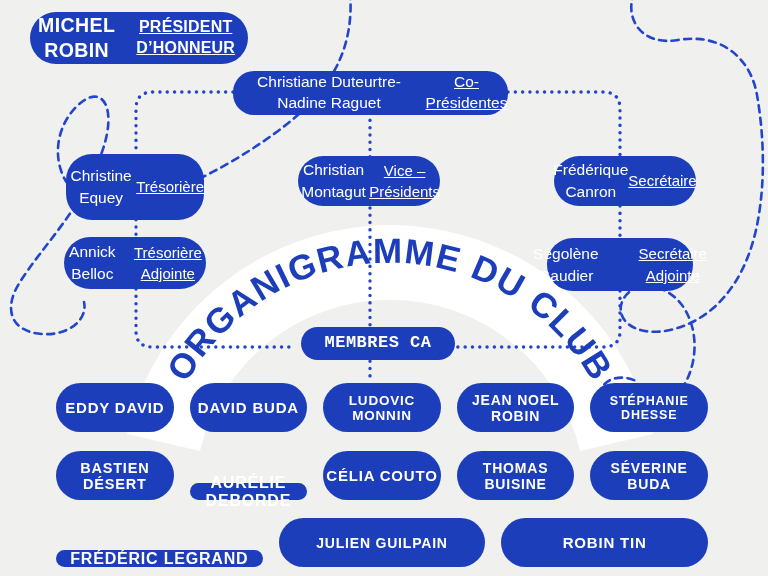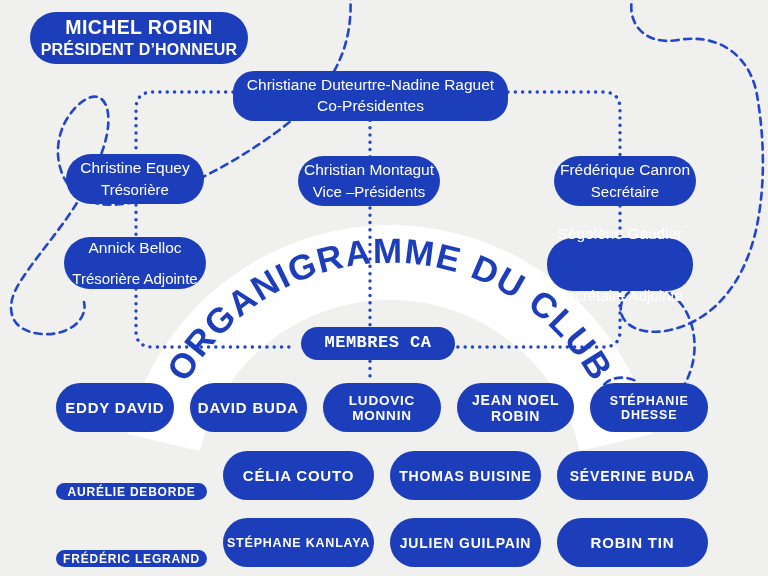--- a/index.html
+++ b/index.html
@@ -13,48 +13,48 @@
     background:var(--bg);
     font-family:"Liberation Sans", sans-serif;
   }
   svg.underlay{position:absolute;left:0;top:0;z-index:1;}
   .connector{fill:none;stroke:var(--dot);stroke-width:3.4;stroke-linecap:round;stroke-dasharray:0.1 7.2;}
   .squiggle{fill:none;stroke:var(--dot);stroke-width:2.6;stroke-linecap:round;stroke-dasharray:7 5.5;}
   .arcband{fill:#ffffff;}
   .arctext{font-family:"Liberation Sans",sans-serif;font-weight:bold;font-size:35px;letter-spacing:1.5px;fill:var(--blue);}
   .box{
     position:absolute;z-index:3;background:var(--blue);color:#fff;
-    display:flex;flex-direction:column;align-items:center;justify-content:center;
+    display:flex;flex-direction:row;align-items:center;justify-content:center;
     text-align:center;line-height:1.42;
   }
   .box .nm{font-size:15.5px;}
-  .box .tt{font-size:15px;}
+  .box .tt{font-size:15px;text-decoration:underline;}
   .honor{left:30px;top:12px;width:218px;height:52px;border-radius:26px;line-height:1.3;}
   .honor .nm{font-size:19.5px;font-weight:bold;letter-spacing:0.4px;}
   .honor .tt{font-size:16px;font-weight:bold;letter-spacing:0.2px;}
-  .copres{left:233px;top:71px;width:275px;height:50px;border-radius:21px;line-height:1.35;}
+  .copres{left:233px;top:71px;width:275px;height:44px;border-radius:21px;line-height:1.35;}
   .copres .nm,.copres .tt{font-size:15.5px;}
-  .treasurer{left:66px;top:154px;width:138px;height:50px;border-radius:26px;}
+  .treasurer{left:66px;top:154px;width:138px;height:66px;border-radius:26px;}
   .vicepres{left:298px;top:156px;width:142px;height:50px;border-radius:25px;}
   .secretary{left:554px;top:156px;width:142px;height:50px;border-radius:25px;}
   .treasdep{left:64px;top:237px;width:142px;height:52px;border-radius:26px;gap:9px;}
   .secdep{left:547px;top:238px;width:146px;height:53px;border-radius:26px;gap:40px;}
   .membres{left:301px;top:327px;width:154px;height:33px;border-radius:22px;font-family:Liberation Mono, monospace;}
   .membres .nm{font-size:17px;font-weight:bold;letter-spacing:0.5px;}
   .prow{
     position:absolute;left:56px;width:652px;height:49px;z-index:3;
     display:flex;gap:16px;
   }
   .row1{top:383px;} .row2{top:451px;} .row3{top:518px;}
   .pill{
     flex:1 1 0;background:var(--blue);color:#fff;border-radius:25px;
     display:flex;align-items:center;justify-content:center;text-align:center;
     font-weight:bold;letter-spacing:0.8px;
   }
-  .fz125{font-size:12.5px;text-align:center;} .fz13{font-size:12px;margin-top:32px;} .fz135{font-size:13.5px;}
+  .fz125{font-size:12.5px;text-align:center;} .fz13{font-size:16px;margin-top:32px;} .fz135{font-size:13.5px;}
   .fz14{font-size:14px;} .fz145{font-size:14.5px;} .fz15{font-size:15px;}
 </style>
 </head>
 <body>
 
 <svg class="underlay" width="768" height="576" viewBox="0 0 768 576">
 
   <path class="arcband" d="M127,434 A270,270 0 0 1 653,434 L580,451 A195,195 0 0 0 200,451 Z"></path>
 
   <path class="squiggle" d="M350,-8 C354,40 338,82 292,120 C246,158 152,212 100,204 C56,197 44,140 76,107
@@ -126,40 +126,40 @@
     </div>
   <div class="pill fz14">
       <span>JEAN NOEL ROBIN</span>
     </div>
   <div class="pill fz125">
       <span>STÉPHANIE DHESSE</span>
     </div>
 </div>
 
 <div class="prow row2">
+  <div class="pill fz145">
+      <span>BASTIEN DÉSERT</span>
+    </div>
   <div class="pill fz13">
       <span>AURÉLIE DEBORDE</span>
     </div>
   <div class="pill fz15">
       <span>CÉLIA COUTO</span>
     </div>
   <div class="pill fz14">
       <span>THOMAS BUISINE</span>
     </div>
   <div class="pill fz14">
       <span>SÉVERINE BUDA</span>
     </div>
 </div>
 
 <div class="prow row3">
   <div class="pill fz13">
       <span>FRÉDÉRIC LEGRAND</span>
     </div>
-  <div class="pill fz125">
-      <span>STÉPHANE KANLAYA</span>
-    </div>
   <div class="pill fz14">
       <span>JULIEN GUILPAIN</span>
     </div>
   <div class="pill fz15">
       <span>ROBIN TIN</span>
     </div>
 </div>
 
 </body></html>

